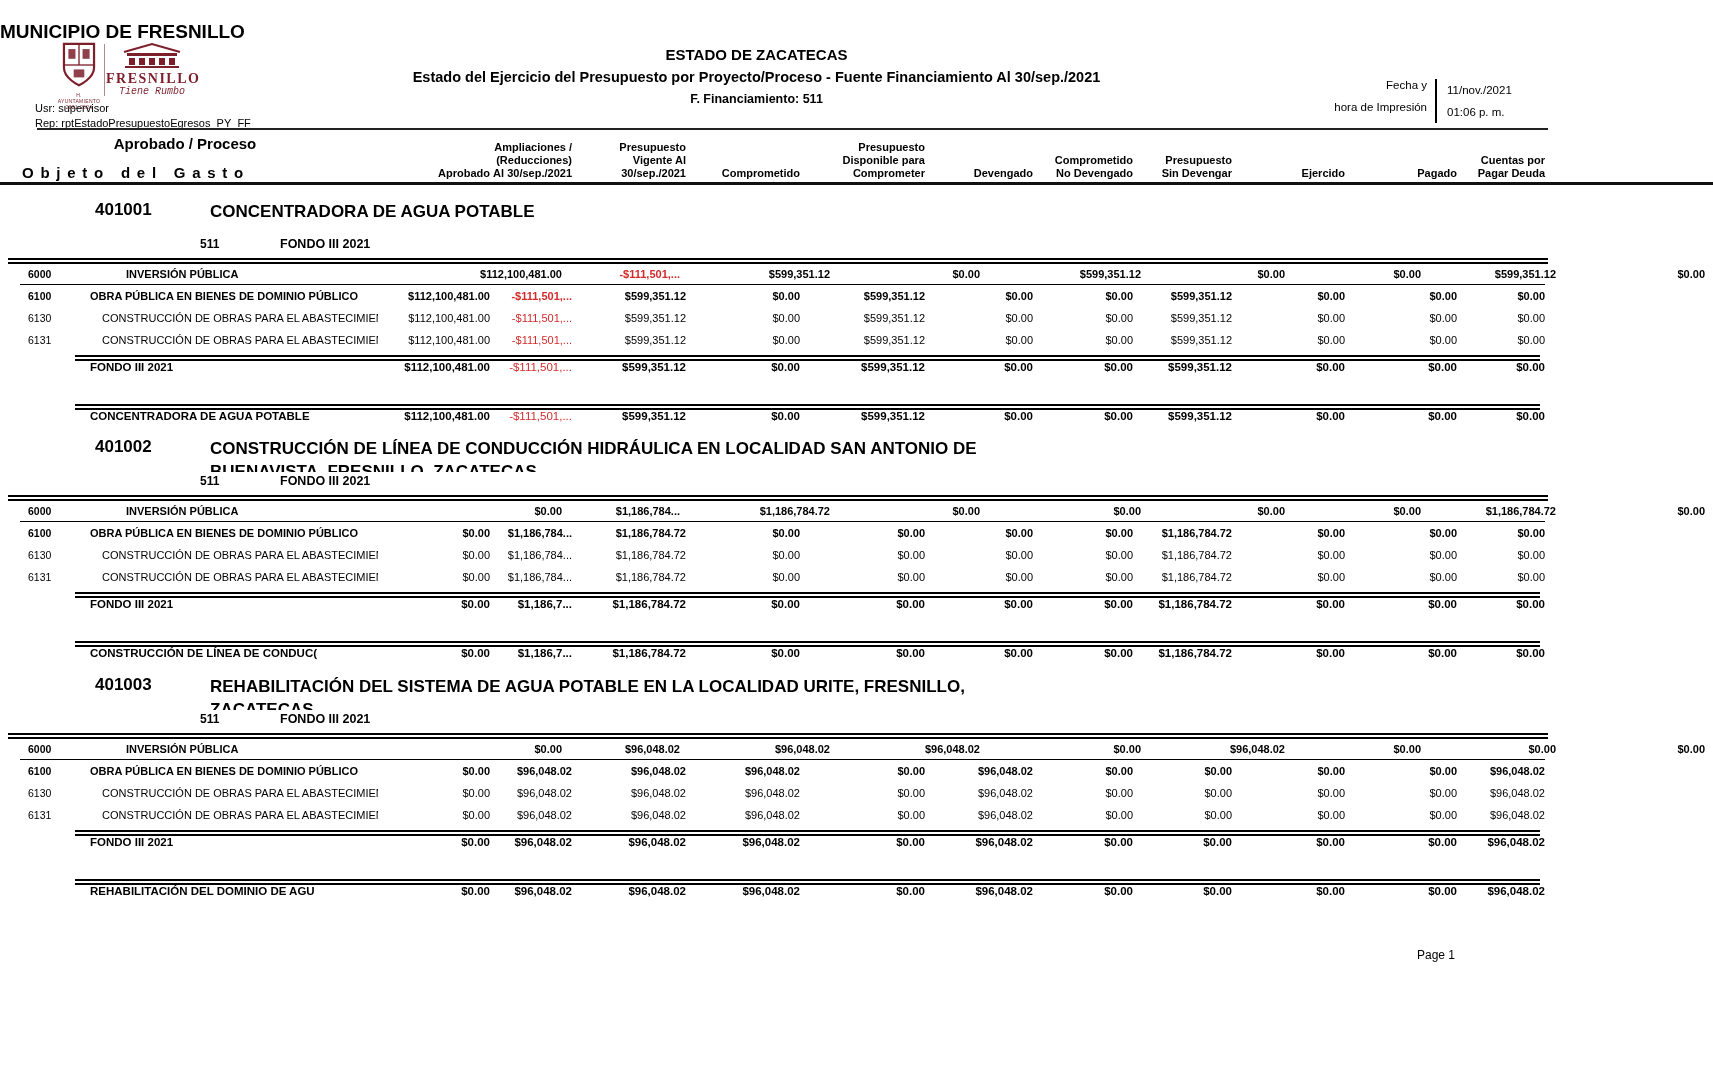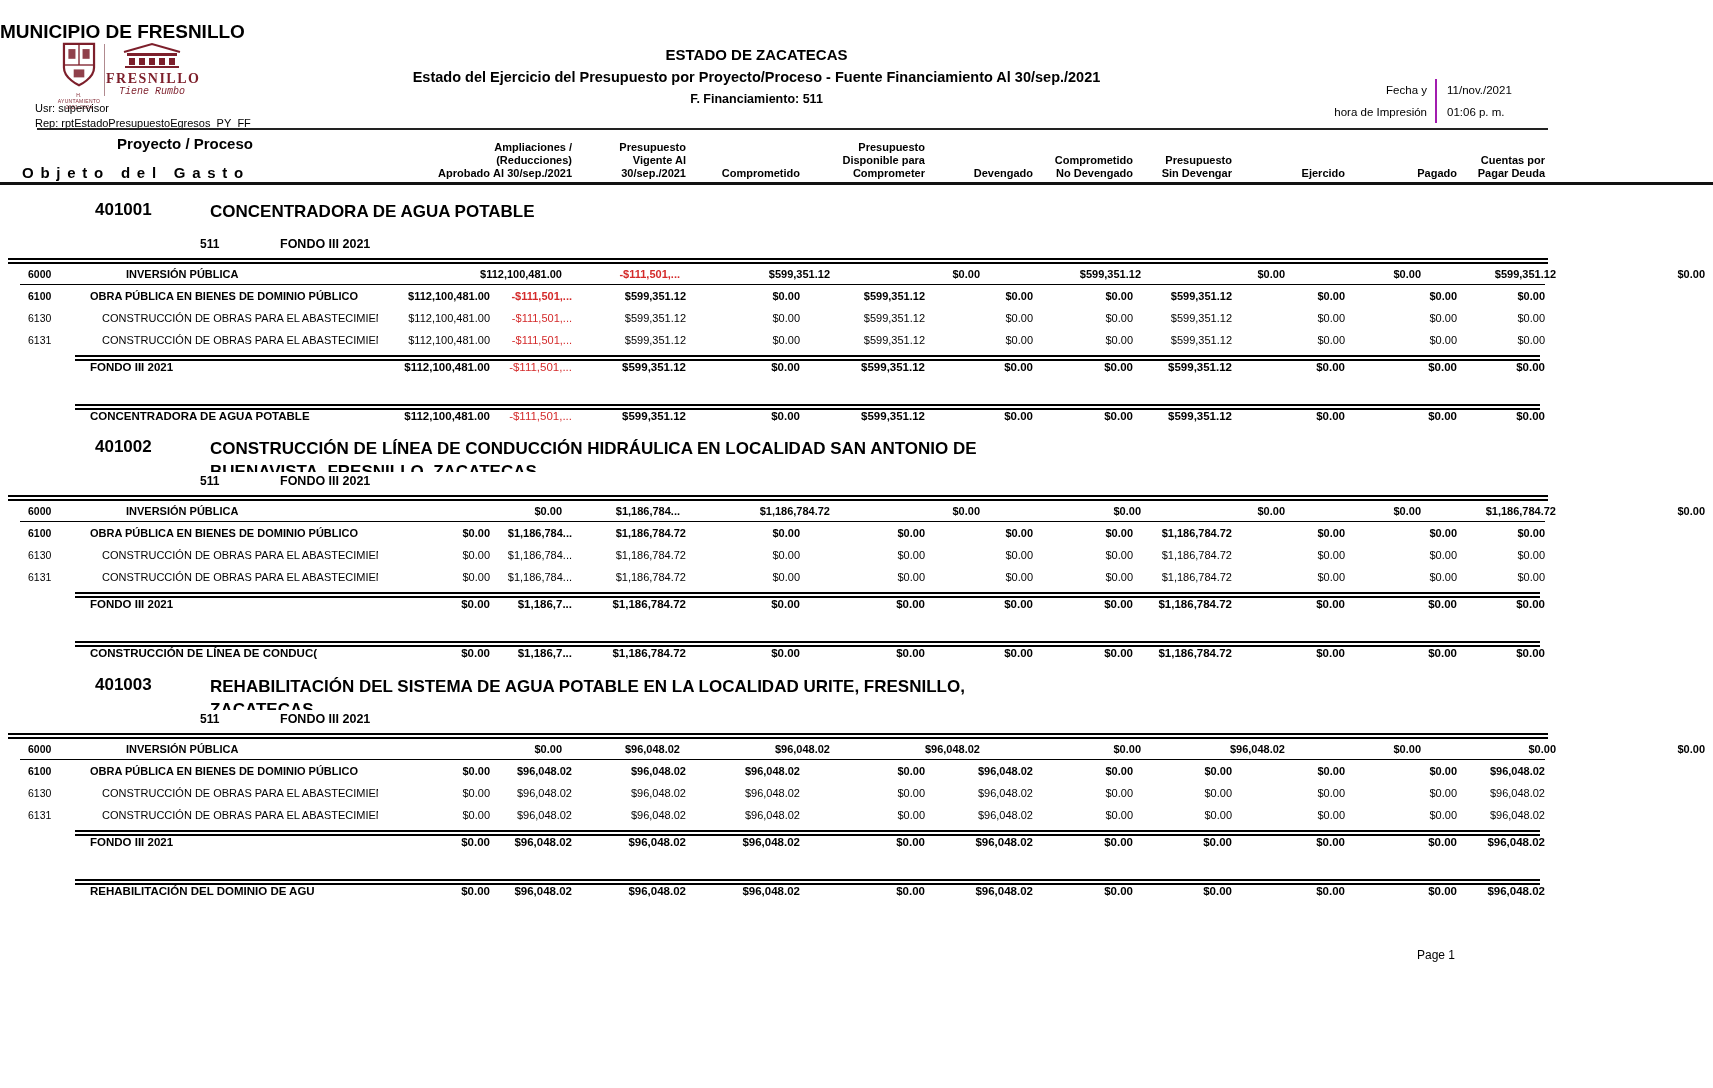--- a/index.html
+++ b/index.html
@@ -17,23 +17,23 @@
   .logo-right{width:92px;text-align:center;color:#7d1f2b;}
   .brand{font-family:"Liberation Serif", serif;font-weight:bold;font-size:14px;letter-spacing:1.5px;line-height:14px;}
   .tagline{font-family:Liberation Mono, monospace;font-style:italic;font-size:10px;line-height:11px;}
   .usr{position:absolute;left:35px;top:102px;font-size:11px;}
   .rep{position:absolute;left:35px;top:117px;font-size:11px;}
   .t1{position:absolute;left:0;top:21px;width:1513px;font-size:19px;font-weight:bold;}
   .t2{position:absolute;left:0;top:46px;width:1513px;text-align:center;font-size:15px;font-weight:bold;}
   .t3{position:absolute;left:0;top:69px;width:1513px;text-align:center;font-size:14.5px;font-weight:bold;}
   .t4{position:absolute;left:0;top:92px;width:1513px;text-align:center;font-size:12.5px;font-weight:bold;}
   .fecha{position:absolute;left:1290px;top:79px;width:270px;font-size:11.5px;}
-  .fecha-row{display:flex;height:22px;align-items:center;}
+  .fecha-row{display:flex;height:22px;align-items:flex-start;}
   .flabel{width:145px;text-align:right;padding-right:8px;}
-  .fval{border-left:2px solid #a21caf;padding-left:10px;height:22px;line-height:22px;width:110px;}
+  .fval{border-left:2px solid #000000;padding-left:10px;height:22px;line-height:22px;width:110px;}
   .rule-top{position:absolute;left:37px;top:128px;width:1511px;border-top:2.5px solid #222;}
   .rule-colhead{position:absolute;left:0;top:182px;width:1713px;border-top:3.5px solid #111;}
 
   
   .grid{display:grid;grid-template-columns:60px 298px 112px 82px 114px 114px 125px 108px 100px 99px 113px 112px 88px;}
 
   
   .colheads{position:absolute;left:20px;top:135px;width:1525px;height:45px;align-items:end;}
   .colheads .h{font-weight:bold;font-size:11px;line-height:13px;white-space:pre-line;text-align:right;}
   .h-group{grid-column:1 / 3;position:relative;height:45px;align-self:stretch;}
@@ -123,21 +123,21 @@
   <div class="fecha-row">
     <span class="flabel">hora de Impresión</span>
     <span class="fval">01:06 p. m.</span>
   </div>
 </div>
 
 <div class="rule-top"></div>
 
 <div class="colheads grid">
   <div class="h h-group">
-    <div class="hg1">Proyecto / Proceso</div>
+    <div class="hg1">Aprobado / Proceso</div>
     <div class="hg2">Objeto del Gasto</div>
   </div>
   <div class="h h-apro">Aprobado</div>
   <div class="h h-amp">Ampliaciones /
 (Reducciones)
 Al 30/sep./2021</div>
   <div class="h h-vig">Presupuesto
 Vigente Al
 30/sep./2021</div>
   <div class="h">Comprometido</div>

